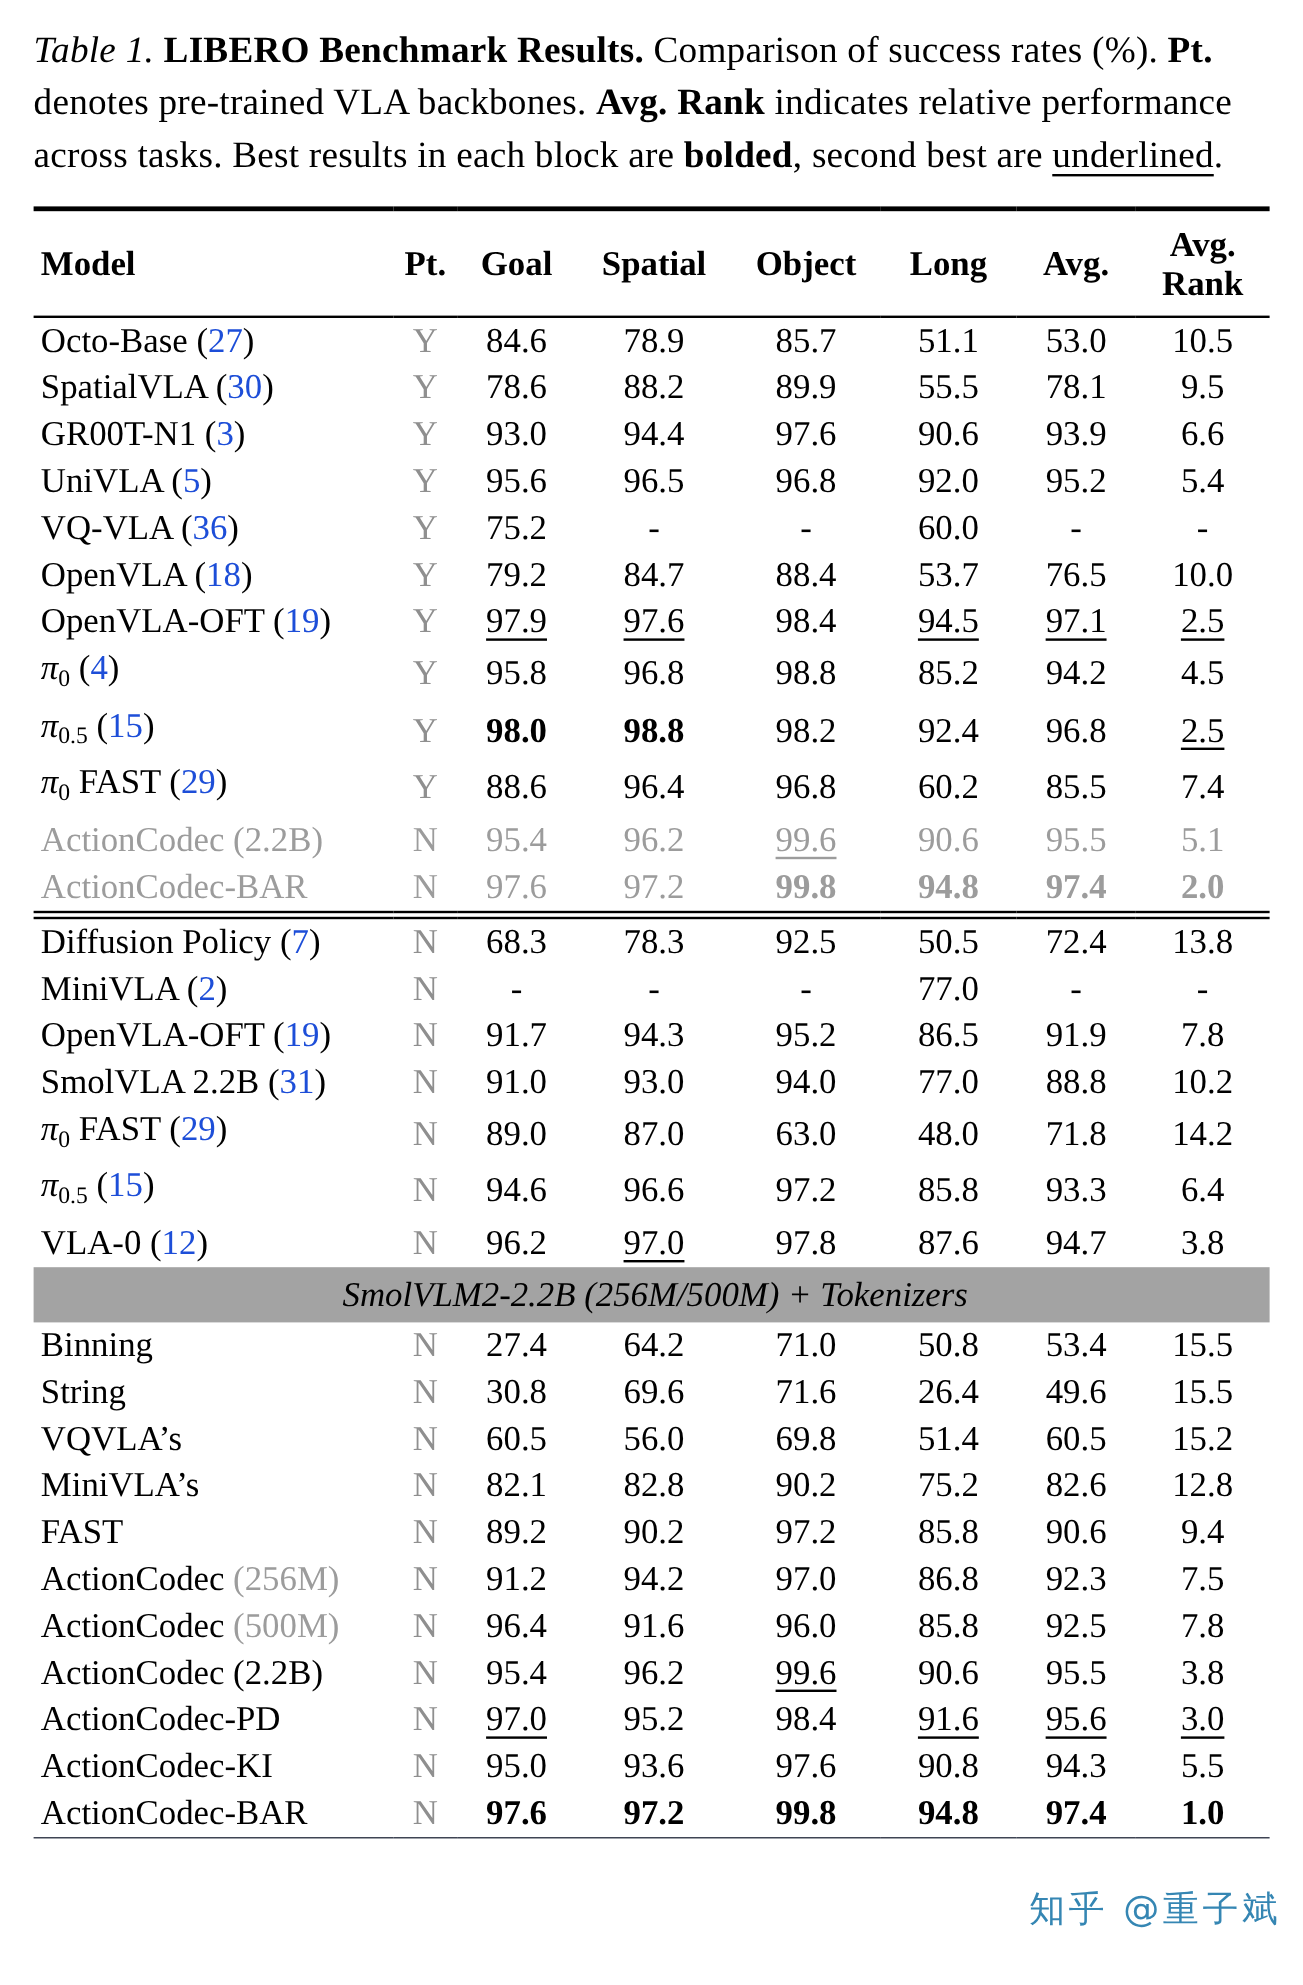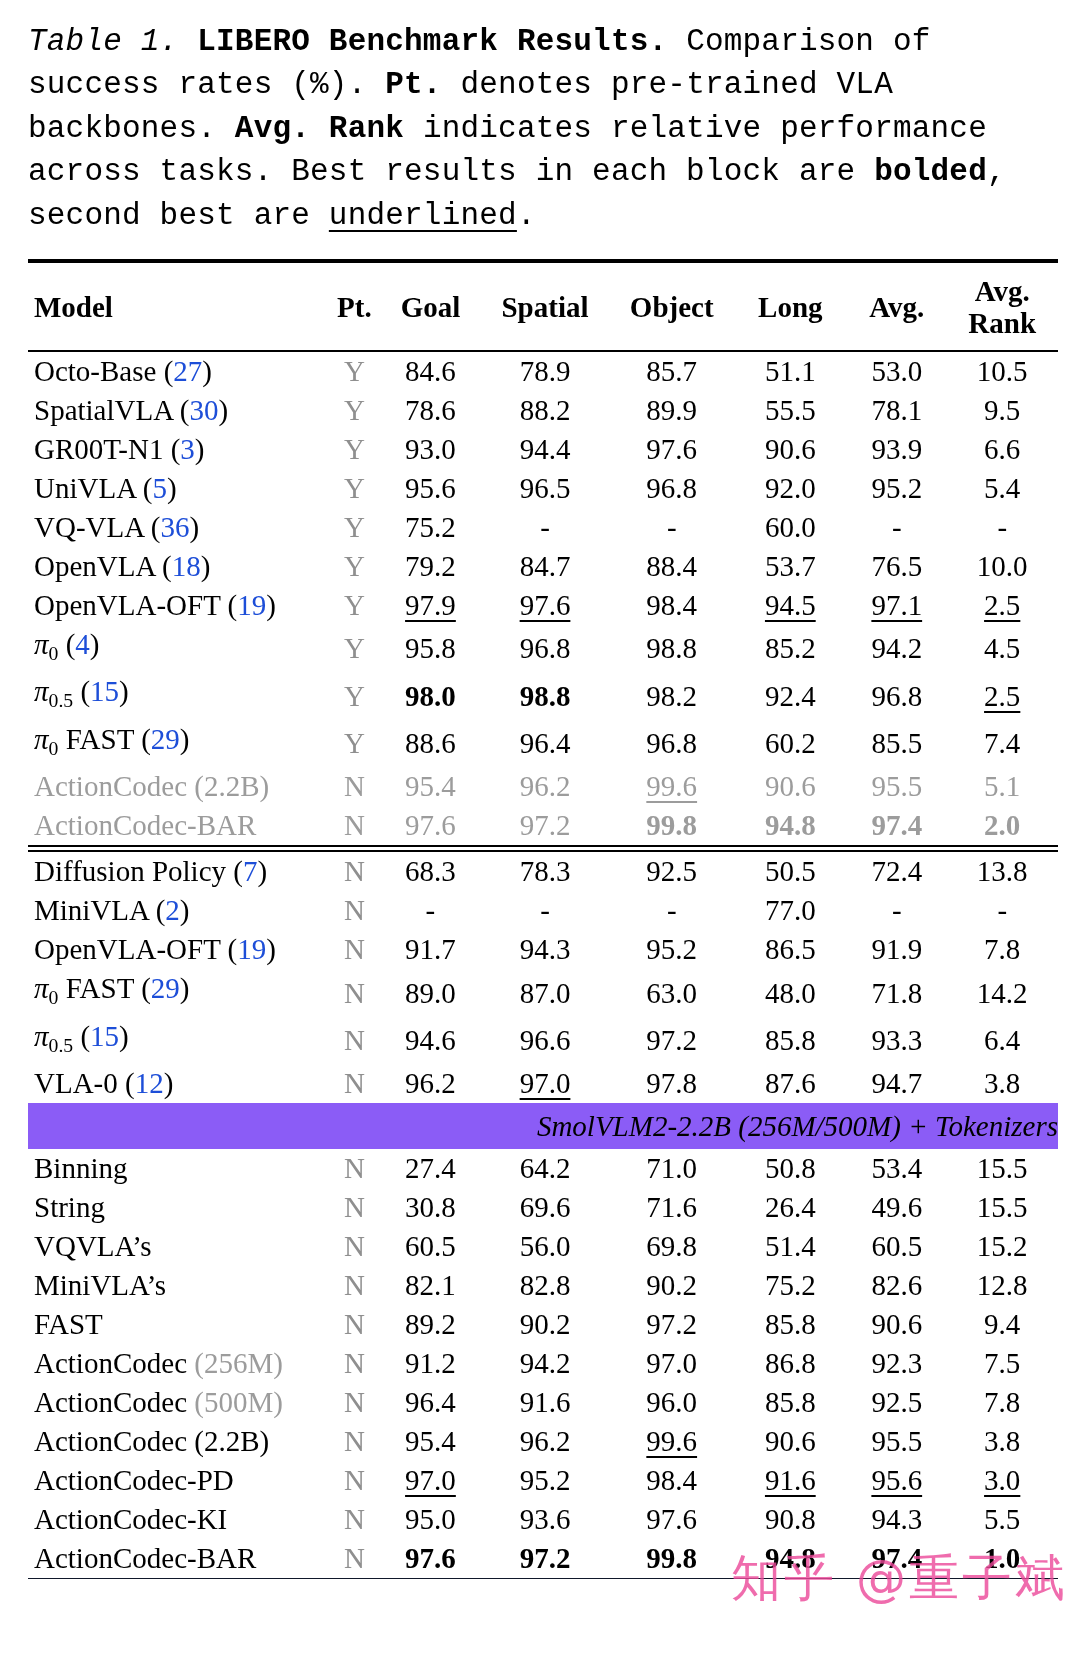--- a/index.html
+++ b/index.html
@@ -1,21 +1,21 @@
 <!DOCTYPE html>
 <html><head>
 <meta charset="utf-8">
 <style>
   html,body{margin:0;padding:0;background:#ffffff;}
   body{
     width:1086px;height:1654px;position:relative;overflow:hidden;
     font-family:"Liberation Serif","DejaVu Serif",serif;color:#000;
   }
   .page{padding:14px 28px 0 28px;}
-  .caption{font-size:31px;line-height:1.4;margin:6px 0 22px 0;letter-spacing:0.2px;font-family:Liberation Mono, monospace;}
+  .caption{font-size:31px;line-height:1.4;margin:6px 0 22px 0;letter-spacing:0.2px;}
   .b{font-weight:bold;}
   .i{font-style:italic;}
   .u{text-decoration:underline;text-underline-offset:6px;text-decoration-thickness:2px;}
 
   table{
     width:100%;border-collapse:collapse;table-layout:fixed;
     border-top:4px solid #000;border-bottom:1px solid #0f172a;
     font-size:29px;
   }
   thead th{
@@ -23,33 +23,33 @@
     padding:12px 0 10px 0;border-bottom:2px solid #000;line-height:1.12;
   }
   th.model-col,td.model-col{text-align:left;padding-left:6px;}
   tbody td{
     text-align:center;vertical-align:middle;
     height:39px;line-height:39px;padding:0;
     white-space:nowrap;
   }
   tbody#block2{border-top:7px double #000;}
   tr.section td{
-    background:#8b5cf6;font-style:italic;text-align:right;
+    background:#a3a3a3;font-style:italic;text-align:center;
     height:46px;line-height:46px;padding-left:6px;font-size:29px;
   }
   .pt{color:#8f8f8f;}
   .cite{color:#1d4ed8;}
   .graytext{color:#9c9c9c;text-align:center;}
   tr.grayrow td,tr.grayrow td span{color:#9c9c9c;}
   .sub{font-size:0.68em;vertical-align:-0.28em;}
   .u-num{text-decoration:underline;text-underline-offset:5px;text-decoration-thickness:2px;}
   .b-num{font-weight:bold;}
   .watermark{
     position:absolute;right:18px;bottom:42px;
-    font-size:50px;letter-spacing:3px;color:#ec4899;opacity:0.8;
+    font-size:30px;letter-spacing:3px;color:#0369a1;opacity:0.8;
     font-family:"DejaVu Sans","Liberation Sans",sans-serif;
     pointer-events:none;
   }
 </style>
 </head>
 <body>
 
 <div class="page">
   <p class="caption"><span class="i">Table 1. </span><span class="b">LIBERO Benchmark Results. </span><span>Comparison of success rates (%). </span><span class="b">Pt.</span><span> denotes pre-trained VLA backbones. </span><span class="b">Avg. Rank</span><span> indicates relative performance across tasks. Best results in each block are </span><span class="b">bolded</span><span>, second best are </span><span class="u">underlined</span><span>.</span></p>
 
@@ -223,20 +223,30 @@
           <td class="model-col"><span>OpenVLA-OFT (</span><span class="cite">19</span><span>)</span></td>
           <td class="pt">N</td>
           <td><span>91.7</span></td>
           <td><span>94.3</span></td>
           <td><span>95.2</span></td>
           <td><span>86.5</span></td>
           <td><span>91.9</span></td>
           <td><span>7.8</span></td>
         </tr>
         <tr>
+          <td class="model-col"><span>SmolVLA 2.2B (</span><span class="cite">31</span><span>)</span></td>
+          <td class="pt">N</td>
+          <td><span>91.0</span></td>
+          <td><span>93.0</span></td>
+          <td><span>94.0</span></td>
+          <td><span>77.0</span></td>
+          <td><span>88.8</span></td>
+          <td><span>10.2</span></td>
+        </tr>
+        <tr>
           <td class="model-col"><span class="i">π</span><span class="sub">0</span><span> FAST (</span><span class="cite">29</span><span>)</span></td>
           <td class="pt">N</td>
           <td><span>89.0</span></td>
           <td><span>87.0</span></td>
           <td><span>63.0</span></td>
           <td><span>48.0</span></td>
           <td><span>71.8</span></td>
           <td><span>14.2</span></td>
         </tr>
         <tr>

